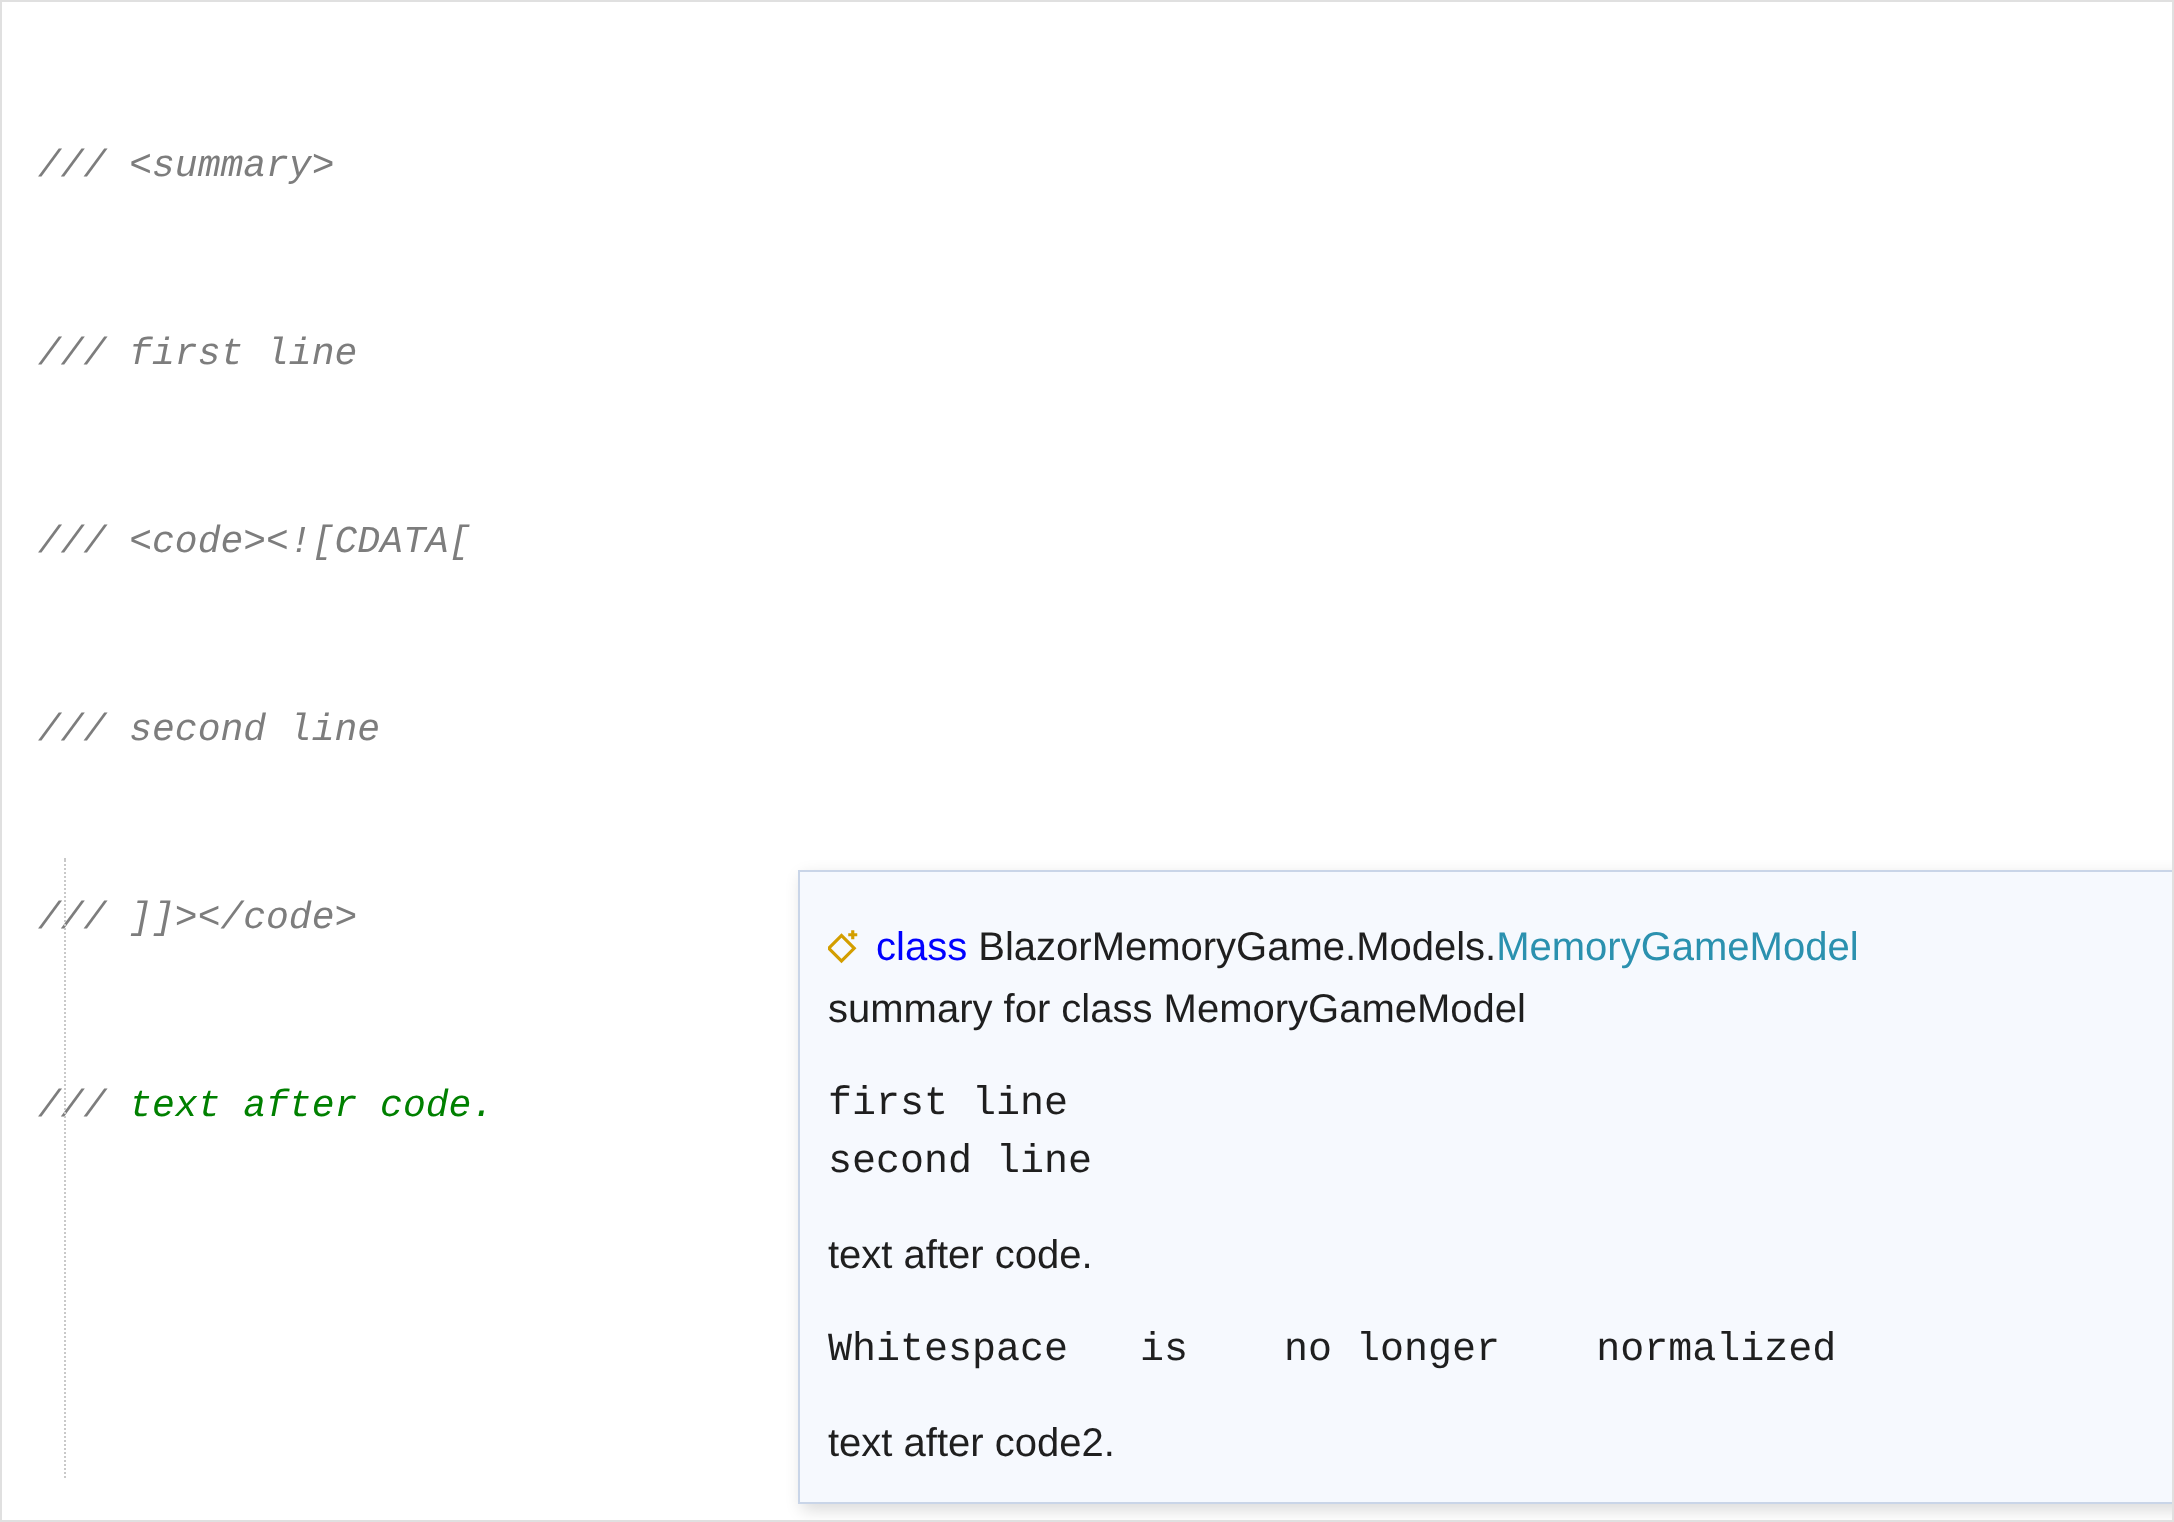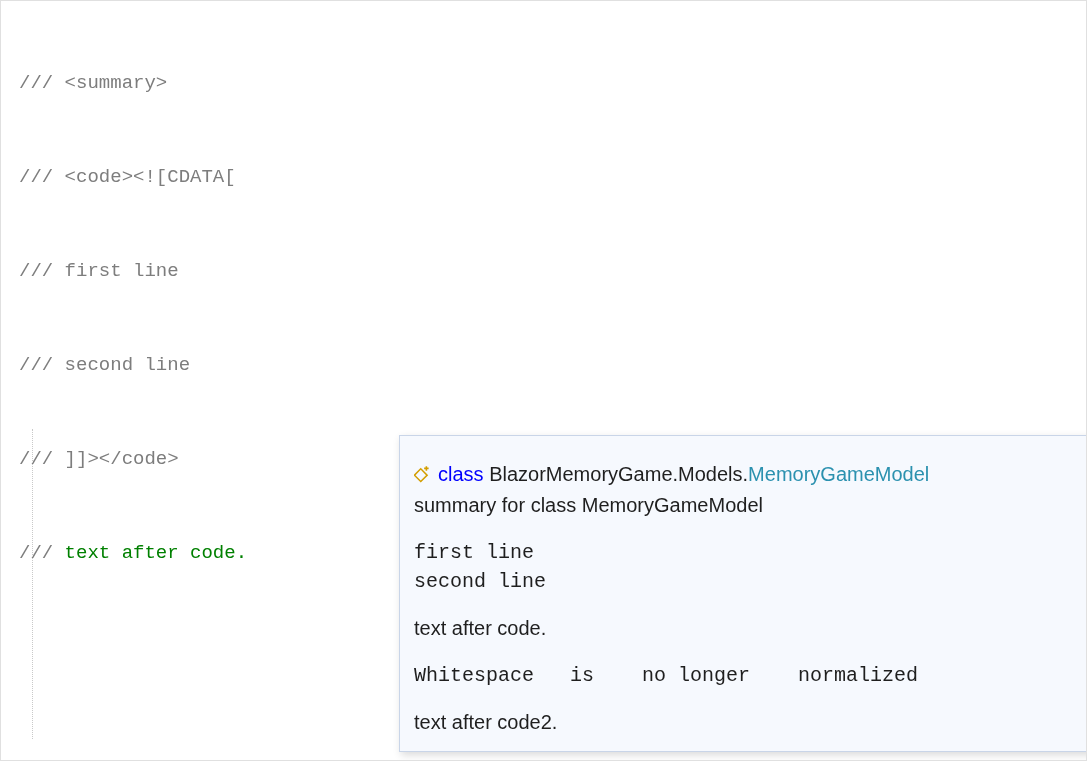--- a/index.html
+++ b/index.html
@@ -12,21 +12,21 @@
     height: 761px;
     overflow: hidden;
     border: 1px solid #e0e0e0;
     position: relative;
   }
   .editor {
     padding: 4px 0 0 0;
     line-height: 1.65;
     white-space: pre;
   }
-  .line { padding: 0 8px 0 18px; }
+  .line { padding: 0 8px 0 18px; font-style: italic; }
   .c-gray { color: #7d7d7d; }
   .c-green { color: #008000; }
   .guide {
     position: absolute;
     left: 31px;
     top: 428px;
     width: 0;
     height: 310px;
     border-left: 1px dotted #c9c9c9;
     z-index: 0;
@@ -61,22 +61,22 @@
   .tooltip .mono { font-family: Consolas, 'Courier New', monospace; white-space: pre; margin-top: 18px; }
   .tooltip p { margin-top: 18px; }
 </style>
 </head>
 <body>
 
 <div class="guide"></div>
 
 <div class="editor">
   <div class="line"><span class="c-gray">///</span><span class="c-gray"> &lt;summary&gt;</span></div>
+  <div class="line"><span class="c-gray">///</span><span class="c-gray"> first line</span></div>
   <div class="line"><span class="c-gray">///</span><span class="c-gray"> &lt;code&gt;</span><span class="c-gray">&lt;![CDATA[</span></div>
-  <div class="line"><span class="c-gray">///</span><span class="c-gray"> first line</span></div>
   <div class="line"><span class="c-gray">///</span><span class="c-gray"> second line</span></div>
   <div class="line"><span class="c-gray">///</span><span class="c-gray"> ]]&gt;</span><span class="c-gray">&lt;/code&gt;</span></div>
   <div class="line"><span class="c-gray">///</span><span class="c-green"> text after code.</span></div>
   
   
   
   
   
   
   

